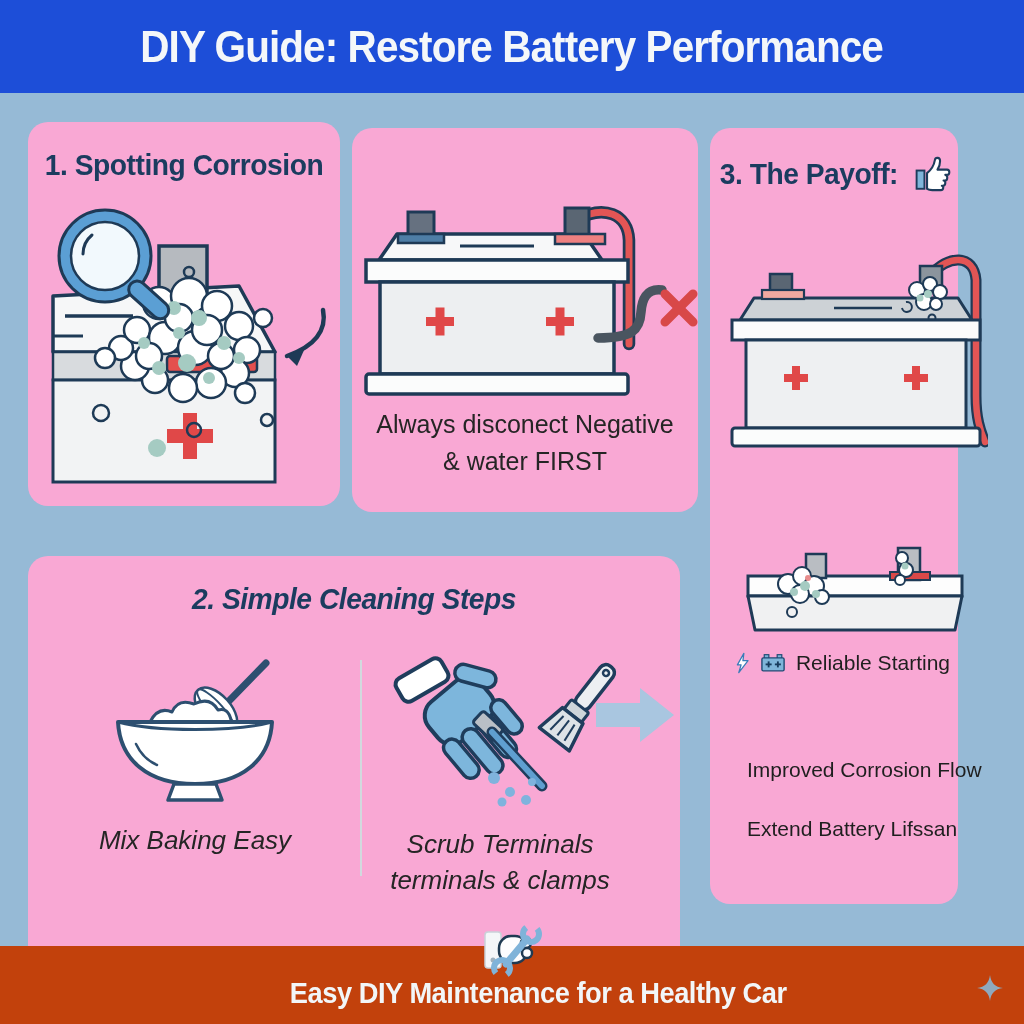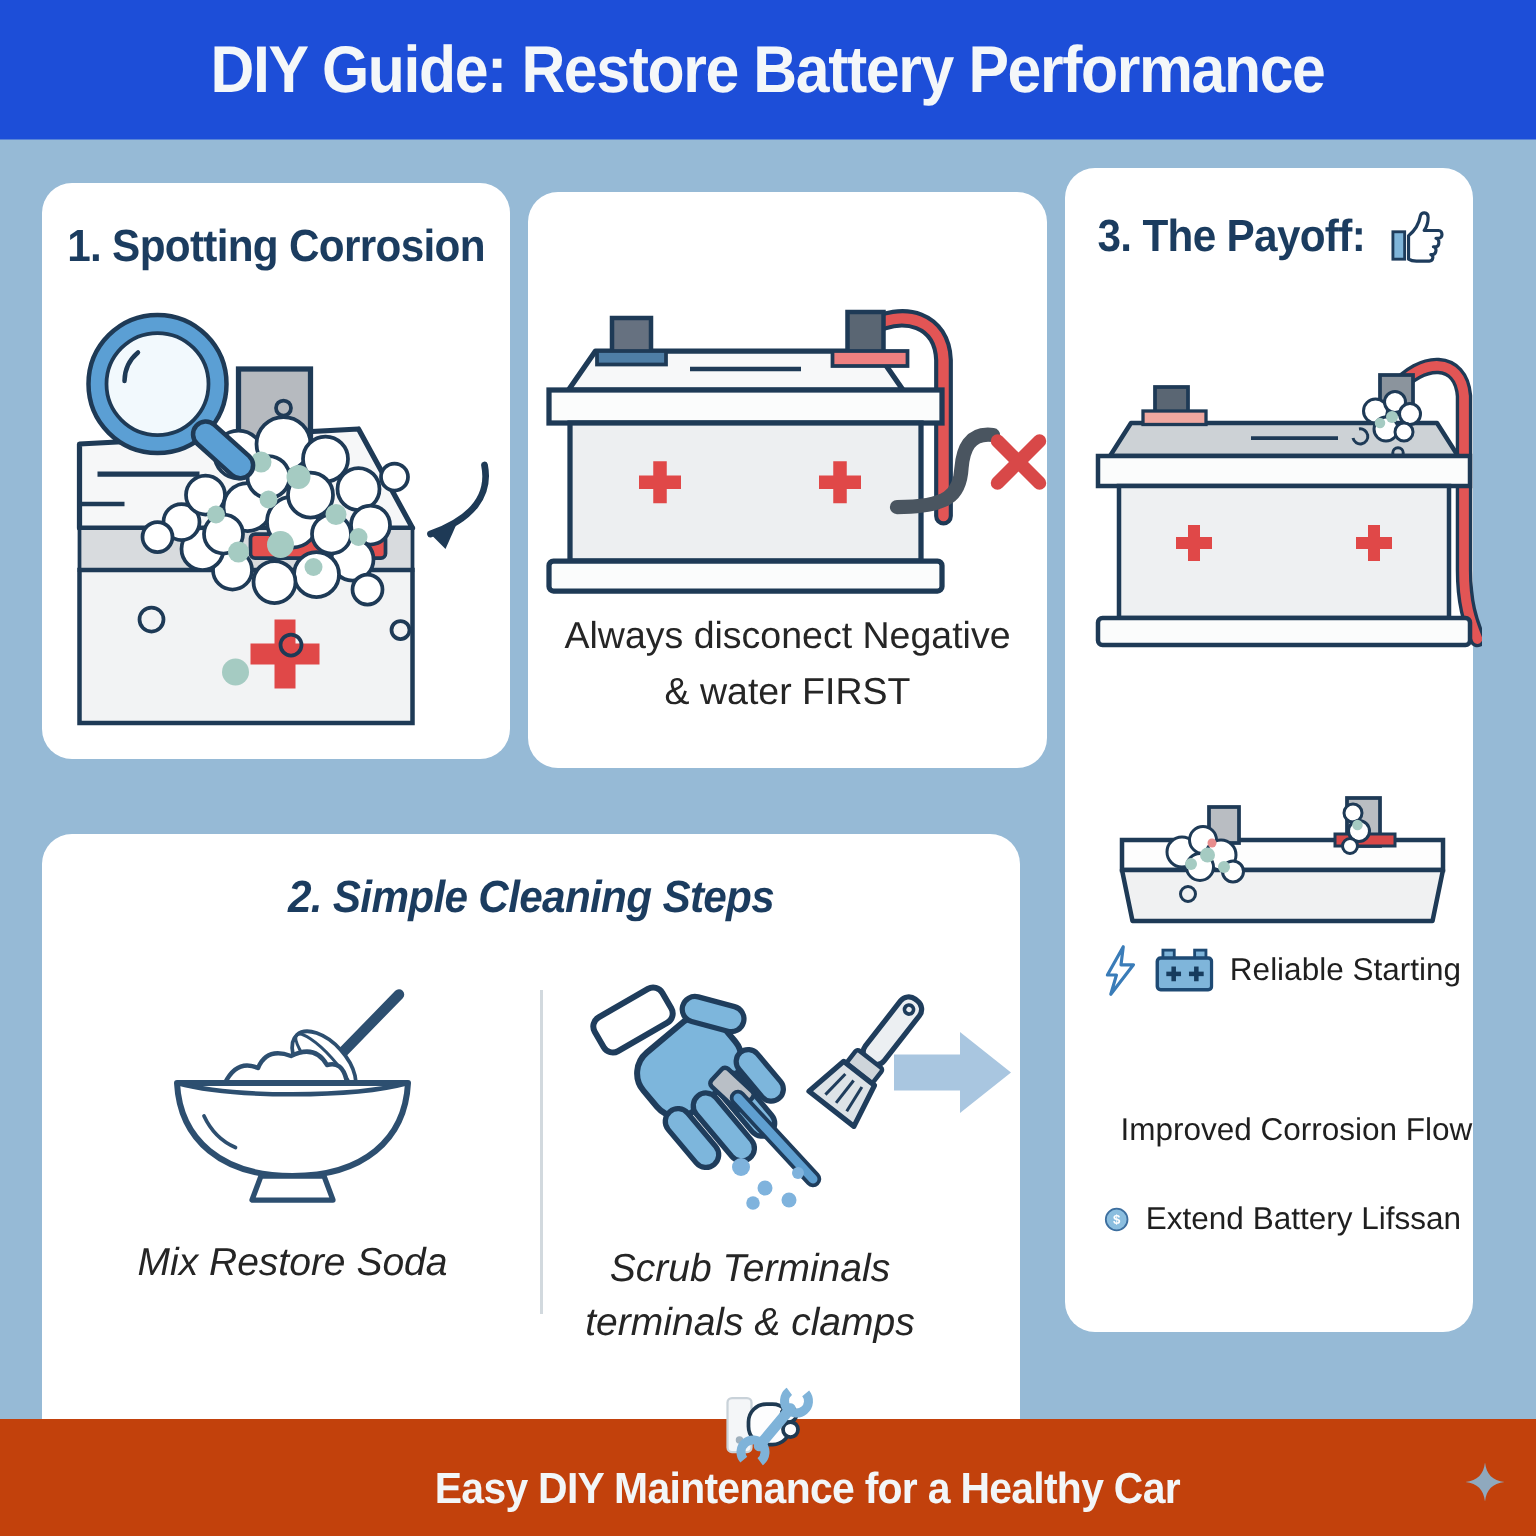--- a/index.html
+++ b/index.html
@@ -22,24 +22,24 @@
     background:#c2410c;display:flex;align-items:center;justify-content:center;padding-left:26px;
   }
   .footer-tagline{
     color:#f2f6f8;font-size:29px;font-weight:bold;letter-spacing:-.5px;
     transform:scaleX(.94);margin-top:16px;white-space:nowrap;
   }
   .footer-icon{position:absolute;left:481px;top:906px;}
   .sparkle{position:absolute;left:976px;top:974px;}
 
   
-  .panel{position:absolute;background:#ffffff;border-radius:20px;}
+  .panel{position:absolute;background:#f9a8d4;border-radius:20px;}
   #panel-corrosion{left:28px;top:122px;width:312px;height:384px;}
   #panel-disconnect{left:352px;top:128px;width:346px;height:384px;}
-  #panel-payoff{left:710px;top:112px;width:248px;height:776px;padding-left:24px;}
+  #panel-payoff{left:710px;top:128px;width:248px;height:776px;}
   #panel-cleaning{left:28px;top:556px;width:652px;height:436px;font-style:italic;}
 
   .panel-title{
     text-align:center;font-weight:bold;color:#1b3c5f;
     font-size:30px;letter-spacing:-.5px;transform:scaleX(.94);
     white-space:nowrap;
   }
   #panel-corrosion .panel-title{margin-top:26px;}
   #panel-cleaning .panel-title{margin-top:26px;}
 
@@ -324,21 +324,21 @@
           <ellipse cx="116" cy="54" rx="15" ry="27" fill="#ffffff" stroke="#2d4f70" stroke-width="2.5"></ellipse>
           <ellipse cx="116" cy="54" rx="7" ry="27" fill="none" stroke="#2d4f70" stroke-width="2"></ellipse>
         </g>
         <path d="M50,66 q8,-16 22,-10 q6,-14 22,-8 q16,-8 24,6 q10,-3 13,10" fill="#ffffff" stroke="#2d4f70" stroke-width="3" stroke-linejoin="round"></path>
         <path d="M18,66 C20,104 48,128 95,128 C142,128 170,104 172,66 Z" fill="#ffffff" stroke="#2d4f70" stroke-width="4" stroke-linejoin="round"></path>
         <path d="M18,66 C55,76 135,76 172,66" fill="none" stroke="#2d4f70" stroke-width="3"></path>
         <path d="M36,88 q7,15 21,21" fill="none" stroke="#2d4f70" stroke-width="2.5" stroke-linecap="round"></path>
         <path d="M74,128 L68,144 L122,144 L116,128 Z" fill="#ffffff" stroke="#2d4f70" stroke-width="3.5" stroke-linejoin="round"></path>
       </svg>
       <div class="step-caption">
-        <div>Mix Restore Soda</div>
+        <div>Mix Baking Easy</div>
       </div>
     </div>
 
     <div class="step" id="step-scrub">
       <svg width="240" height="178" viewBox="0 0 240 178">
 
         <rect x="-26" y="-13" width="52" height="26" rx="7" transform="translate(42,38) rotate(-30)" fill="#ffffff" stroke="#1f3d5c" stroke-width="4"></rect>
 
         <g transform="translate(84,74) rotate(-40)" fill="#7db6dc" stroke="#1f3d5c">
           <rect x="-34" y="-32" width="68" height="50" rx="18" stroke-width="4"></rect>

